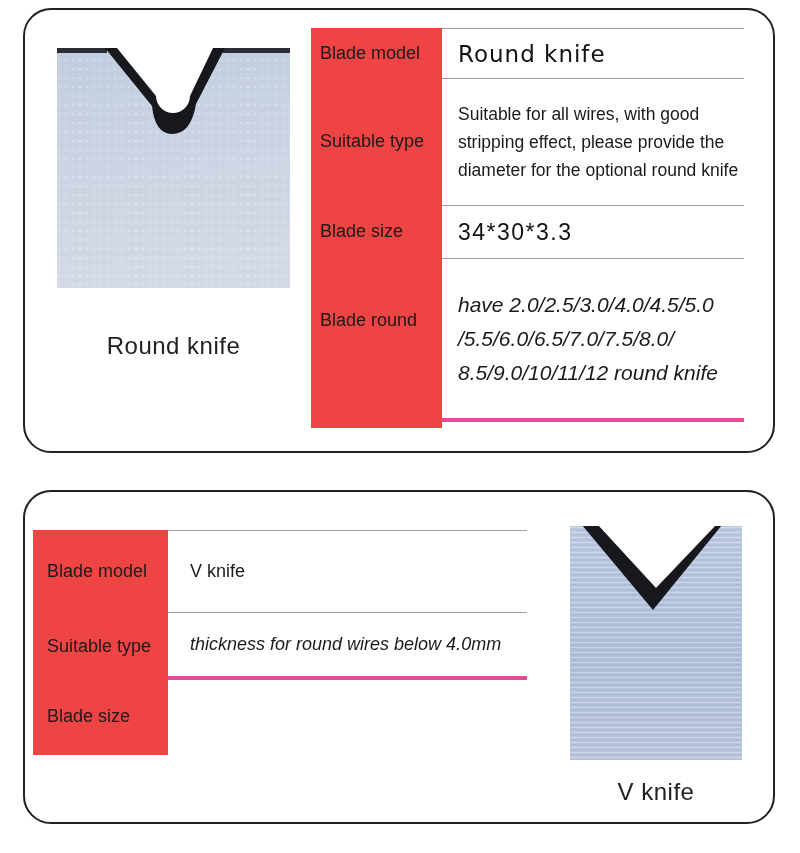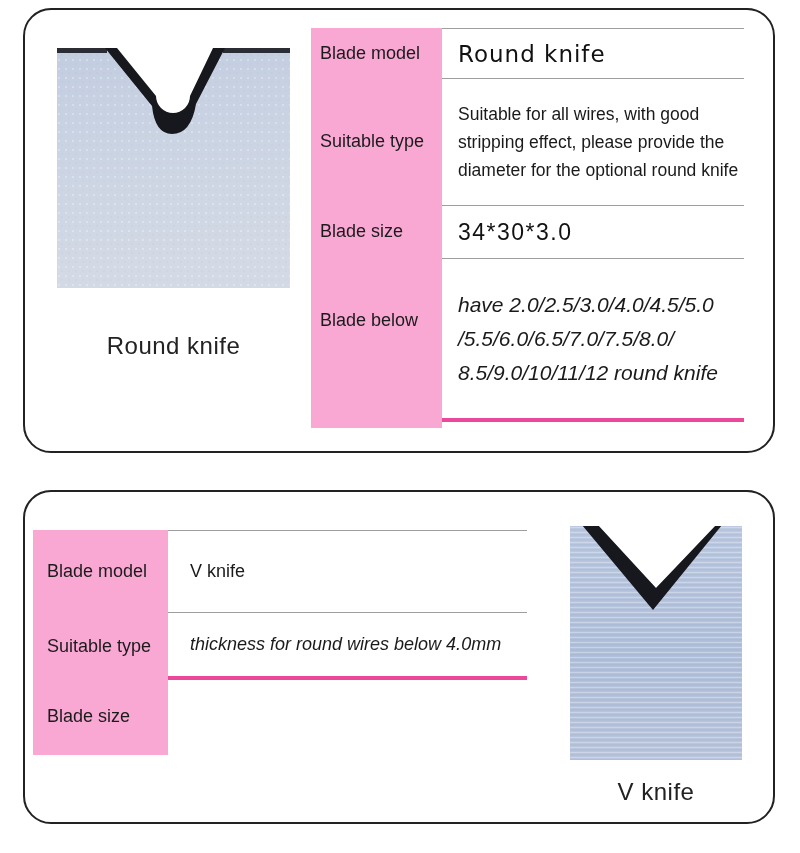--- a/index.html
+++ b/index.html
@@ -30,21 +30,21 @@
     text-align: center;
     font-size: 24px;
     color: #222222;
     letter-spacing: 0.5px;
   }
   .figure-round .caption { margin-top: 44px; }
   .figure-v .caption { margin-top: 18px; }
 
   .labels-col {
     position: absolute;
-    background: #f9a8d4;
+    background: #ef4444;
     display: flex;
     flex-direction: column;
   }
   .values-col {
     position: absolute;
     display: flex;
     flex-direction: column;
   }
   .lbl {
     display: flex;
@@ -119,28 +119,28 @@
         <path d="M60,0 L99,48 A17,17 0 0 0 133,48 L156,0 Z" fill="#ffffff"></path>
       </svg>
       <div class="caption">Round knife</div>
     </div>
 
     <div class="t-top">
       <div class="labels-col">
         <div class="lbl r-model">Blade model</div>
         <div class="lbl r-suit">Suitable type</div>
         <div class="lbl r-size">Blade size</div>
-        <div class="lbl r-type lbl-offset">Blade below</div>
+        <div class="lbl r-type lbl-offset">Blade round</div>
       </div>
       <div class="values-col">
         <div class="cell r-model val-model">Round knife</div>
         <div class="cell r-suit val-para">Suitable for all wires, with good
 stripping effect, please provide the
 diameter for the optional round knife</div>
-        <div class="cell r-size val-size">34*30*3.0</div>
+        <div class="cell r-size val-size">34*30*3.3</div>
         <div class="cell r-type val-type">have 2.0/2.5/3.0/4.0/4.5/5.0
 /5.5/6.0/6.5/7.0/7.5/8.0/
 8.5/9.0/10/11/12 round knife</div>
       </div>
     </div>
   </section>
 
   <section class="panel panel-bottom">
 
     <div class="t-bot">

